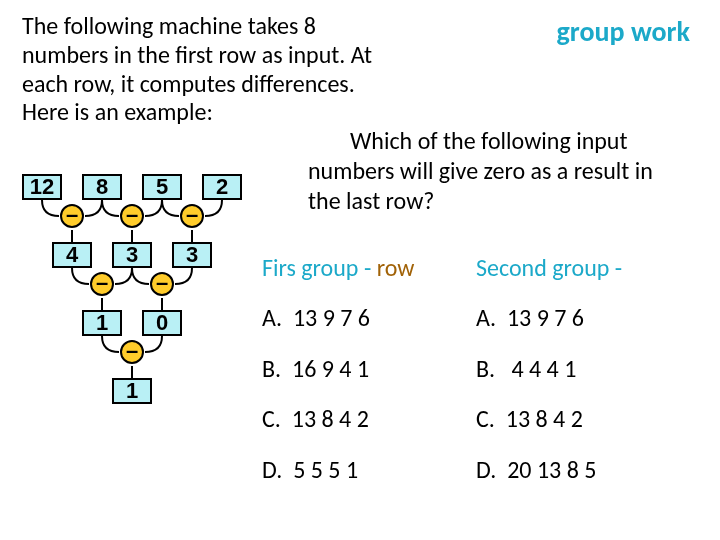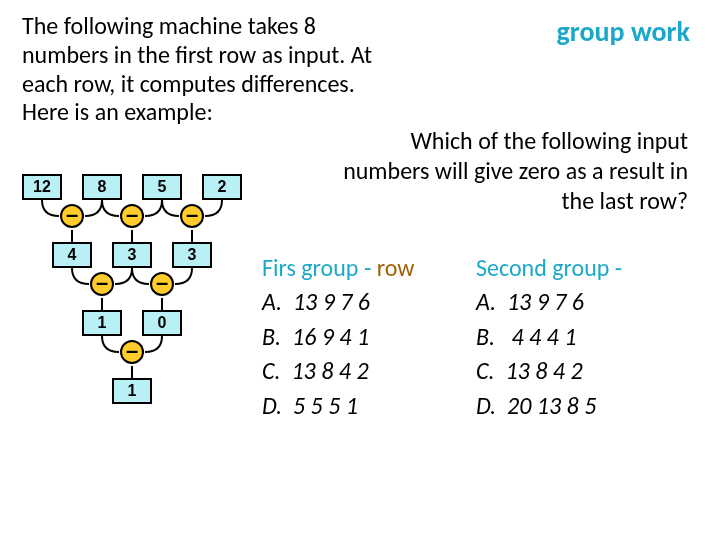--- a/index.html
+++ b/index.html
@@ -30,53 +30,52 @@
   }
   .question {
     position: absolute;
     left: 308px;
     top: 126px;
     width: 380px;
     font-size: 24px;
     line-height: 1.25;
     color: #000;
     text-indent: 42px;
-    text-align: right;
   }
   .group-block {
     position: absolute;
     font-size: 24px;
     line-height: 1.35;
   }
   .group-block.first { left: 262px; top: 252px; width: 210px; }
   .group-block.second { left: 476px; top: 252px; width: 220px; }
   .group-title { color: #1ca9c9; }
   .group-label { color: #a16207; }
   .group-label.block { display:block; text-align:center; }
   .options { color:#000; }
-  .options div { margin-top: 2px; font-style: italic; }
+  .options div { margin-top: 18px; }
 
   
   .diagram {
     position: absolute;
     left: 14px;
     top: 172px;
     width: 248px;
     height: 270px;
   }
   .cell {
     position: absolute;
     width: 40px;
     height: 26px;
     background: #b9f0f5;
     border: 2px solid #000;
     text-align: center;
     font-family: Arial, Helvetica, sans-serif;
     font-weight: bold;
-    font-size: 16px;
+    font-size: 22px;
     line-height: 22px;
     color: #000;
   }
   .op {
     position: absolute;
     width: 24px;
     height: 24px;
     border-radius: 50%;
     background: #ffcc2b;
     border: 2px solid #000;

